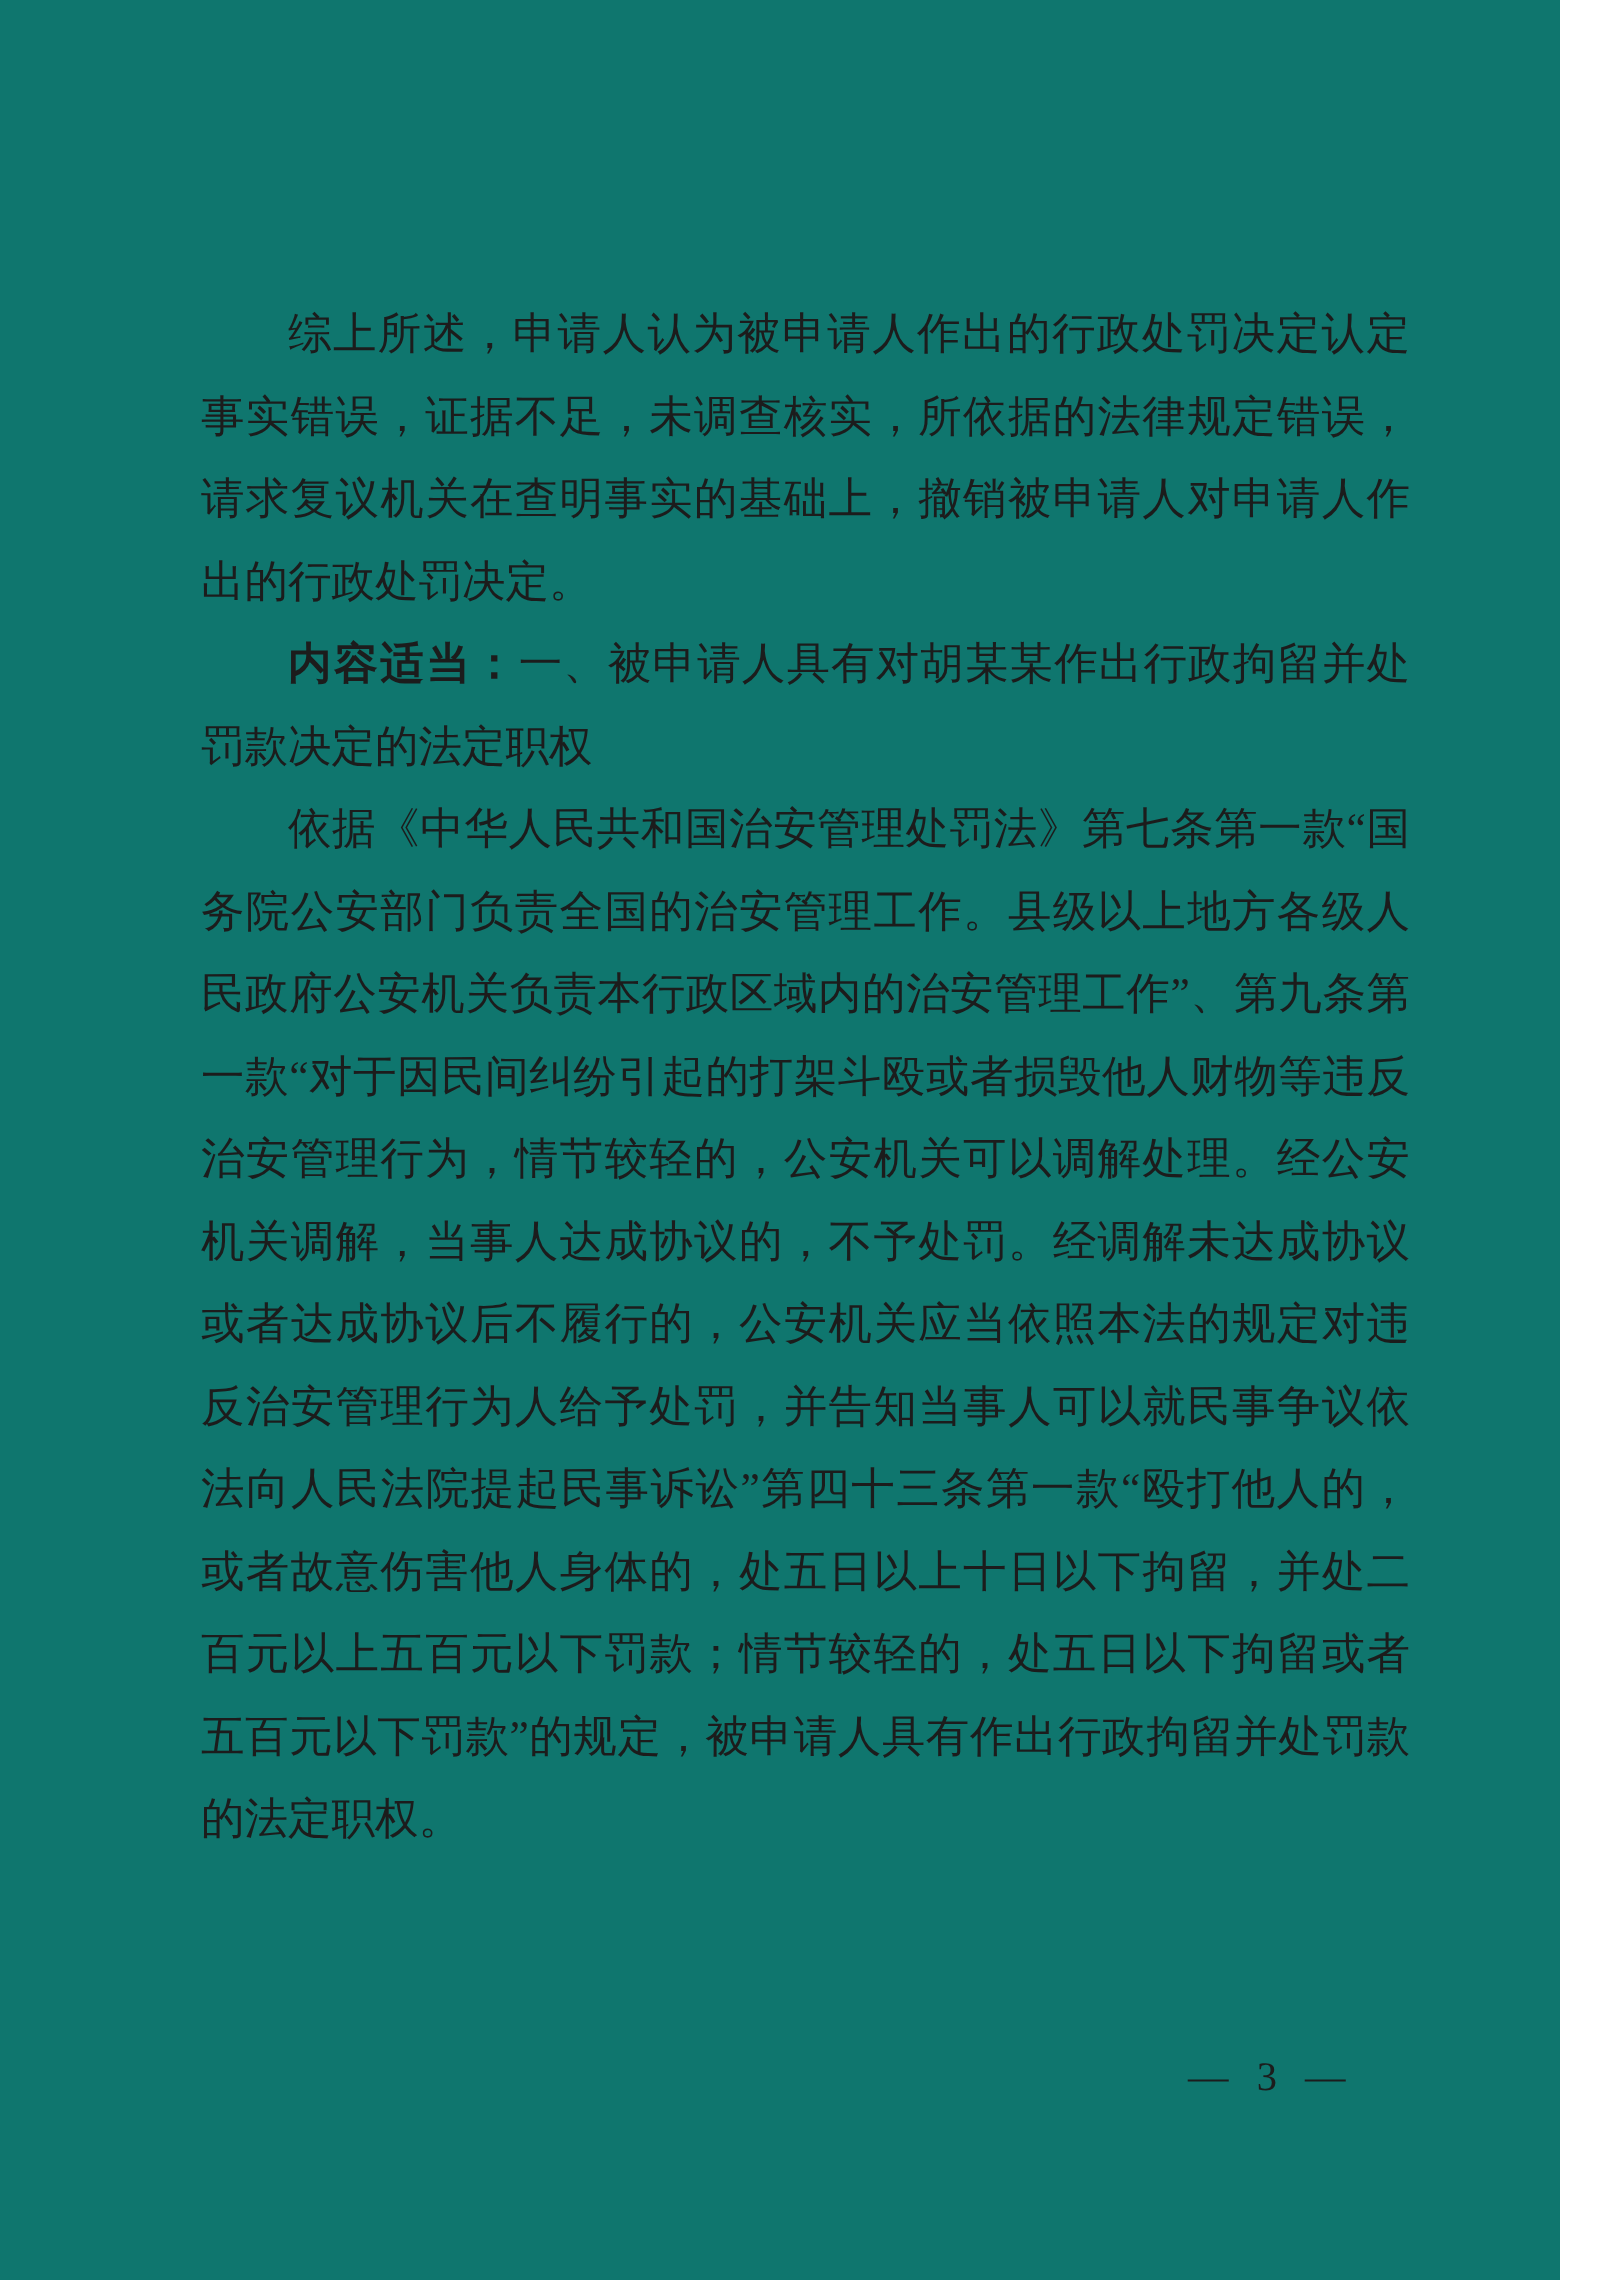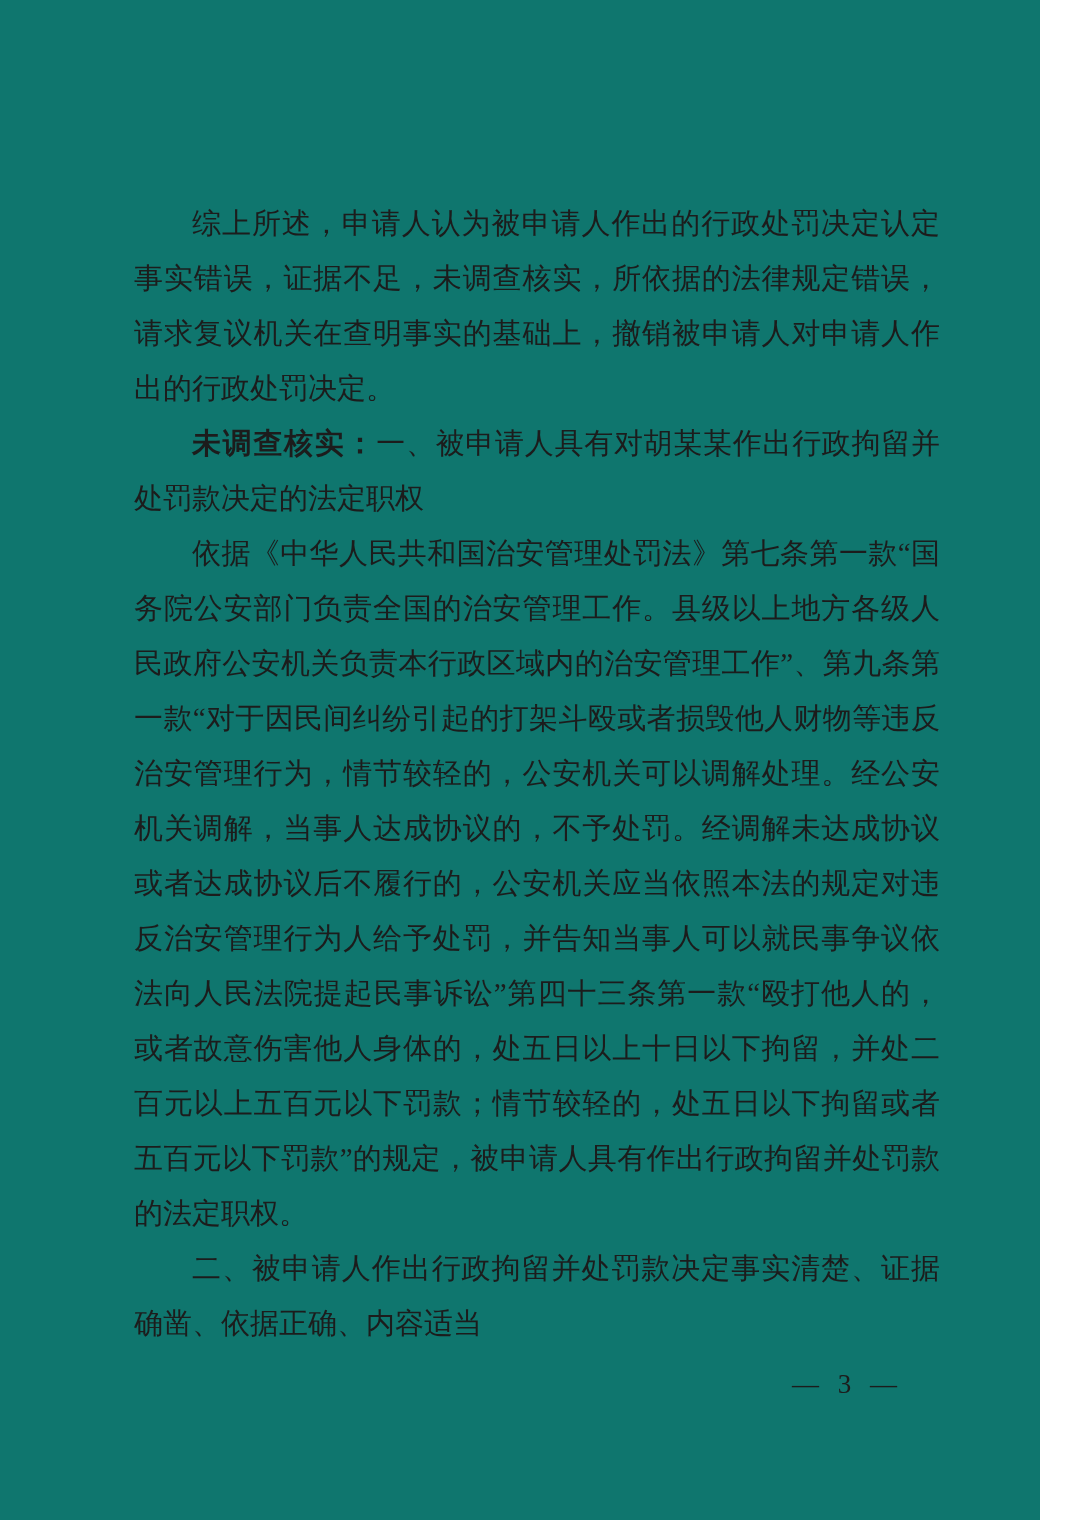--- a/index.html
+++ b/index.html
@@ -46,23 +46,20 @@
 </style>
 </head>
 <body>
 
 <div class="page">
   <div class="content">
     <p class="para">
       <span>综上所述，申请人认为被申请人作出的行政处罚决定认定事实错误，证据不足，未调查核实，所依据的法律规定错误，请求复议机关在查明事实的基础上，撤销被申请人对申请人作出的行政处罚决定。</span>
     </p>
     <p class="para">
-      <span class="lead">未调查核实：</span><span>一、被申请人具有对胡某某作出行政拘留并处罚款决定的法定职权</span>
+      <span class="lead">内容适当：</span><span>一、被申请人具有对胡某某作出行政拘留并处罚款决定的法定职权</span>
     </p>
     <p class="para">
       <span>依据《中华人民共和国治安管理处罚法》第七条第一款“国务院公安部门负责全国的治安管理工作。县级以上地方各级人民政府公安机关负责本行政区域内的治安管理工作”、第九条第一款“对于因民间纠纷引起的打架斗殴或者损毁他人财物等违反治安管理行为，情节较轻的，公安机关可以调解处理。经公安机关调解，当事人达成协议的，不予处罚。经调解未达成协议或者达成协议后不履行的，公安机关应当依照本法的规定对违反治安管理行为人给予处罚，并告知当事人可以就民事争议依法向人民法院提起民事诉讼”第四十三条第一款“殴打他人的，或者故意伤害他人身体的，处五日以上十日以下拘留，并处二百元以上五百元以下罚款；情节较轻的，处五日以下拘留或者五百元以下罚款”的规定，被申请人具有作出行政拘留并处罚款的法定职权。</span>
-    </p>
-    <p class="para">
-      <span>二、被申请人作出行政拘留并处罚款决定事实清楚、证据确凿、依据正确、内容适当</span>
     </p>
   </div>
   <div class="footer">— 3 —</div>
 </div>
 
 </body></html>

